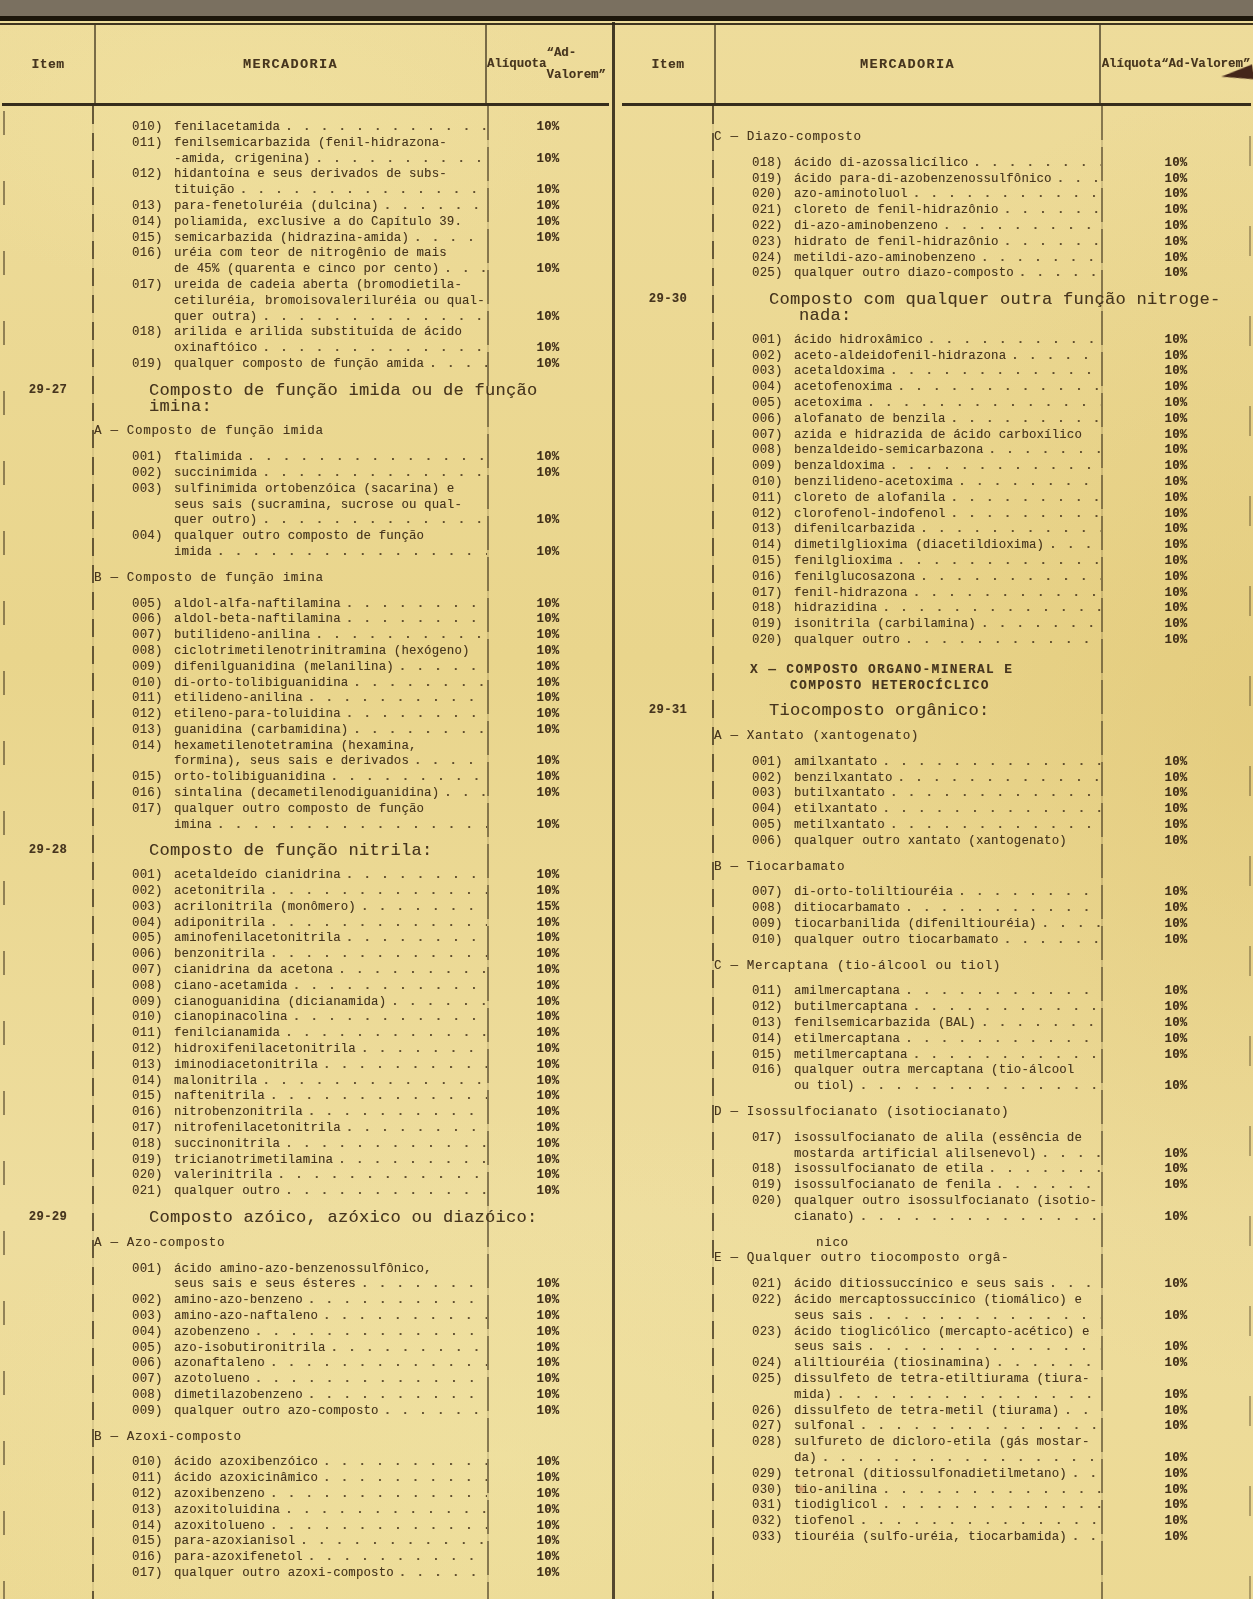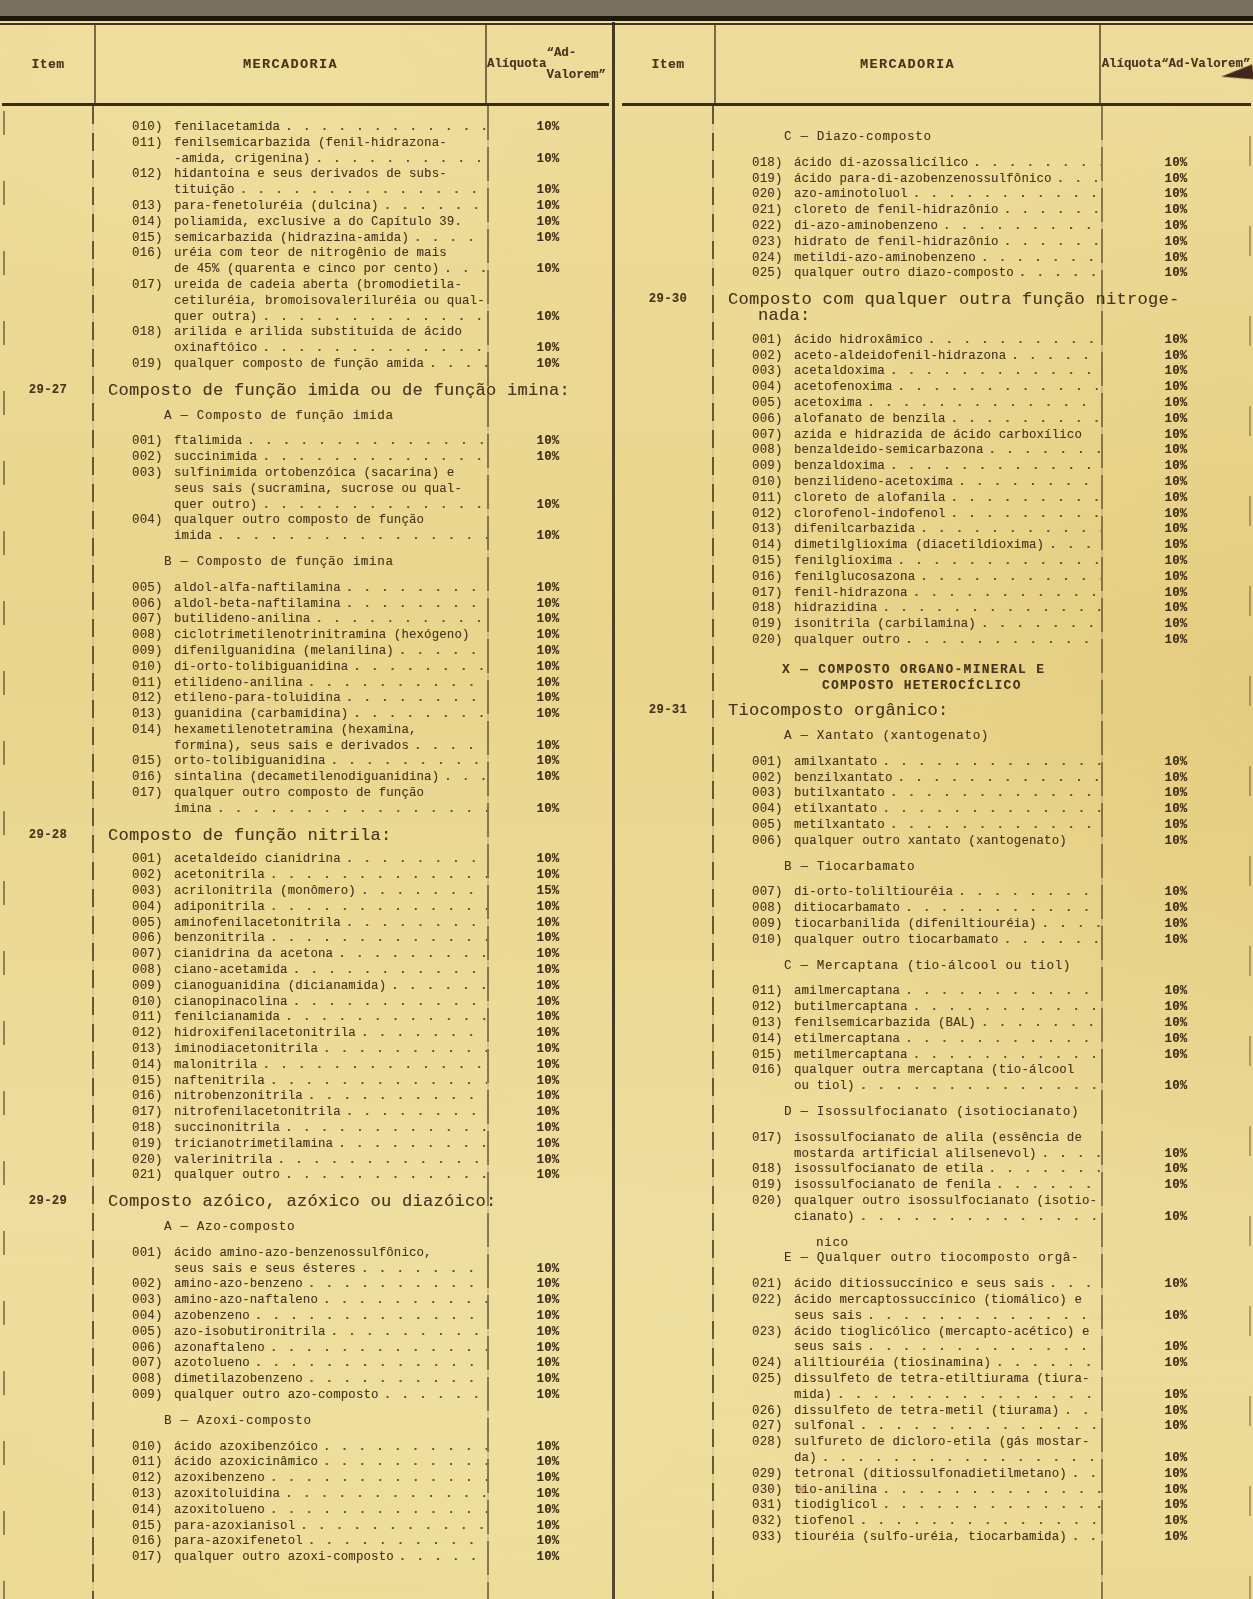--- a/index.html
+++ b/index.html
@@ -66,27 +66,27 @@
   .line.cont{padding-left:42px;}
   .code{flex:none;width:42px;letter-spacing:.3px;}
   .txt{white-space:nowrap;letter-spacing:.2px;}
   .dots{flex:1;min-width:6px;overflow:hidden;white-space:nowrap;padding-left:5px;padding-right:4px;opacity:.85;}
   .dots::after{content:". . . . . . . . . . . . . . . . . . . . . . . . . . . . . . . . . . . . . . . . . . . . . . . .";
     font-weight:bold;letter-spacing:1.5px;}
   .rate{flex:none;text-align:center;font-weight:bold;letter-spacing:.3px;color:#3f2d18;}
   .t-left .rate{width:122px;}
   .t-right .rate{width:150px;}
 
-  .b-section{margin:10px 0 9px;}
+  .b-section{margin:10px 0 9px;gap:41px;}
   .b-section .hline{padding-left:14px;font-size:17px;letter-spacing:.3px;}
   .b-section .hline.cont{padding-left:44px;}
   .b-sub{margin:10px 0 10px;}
-  .b-sub .hline{padding-left:70px;font-size:12.5px;letter-spacing:.7px;}
+  .b-sub .hline{font-size:12.5px;letter-spacing:.7px;}
   .b-sub .hline.cont{padding-left:102px;}
-  .b-chapter{margin:13px 0 9px;gap:32px;}
+  .b-chapter{margin:13px 0 9px;}
   .b-chapter .hline{padding-left:36px;font-weight:bold;font-size:12.8px;letter-spacing:1.4px;}
   .b-chapter .hline.cont{padding-left:76px;}
 </style>
 </head>
 <body>
 
 <div class="page">
   <div class="top-rule"></div>
   <div class="edge-left"></div>
   <div class="edge-right"></div>

